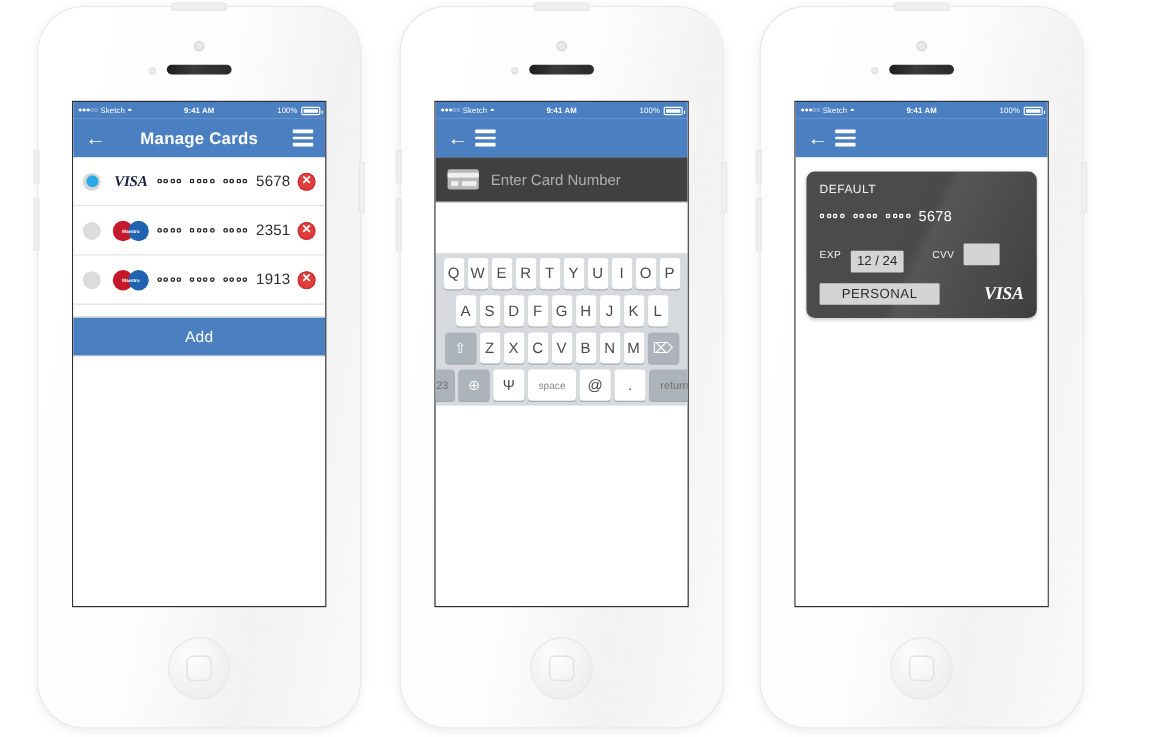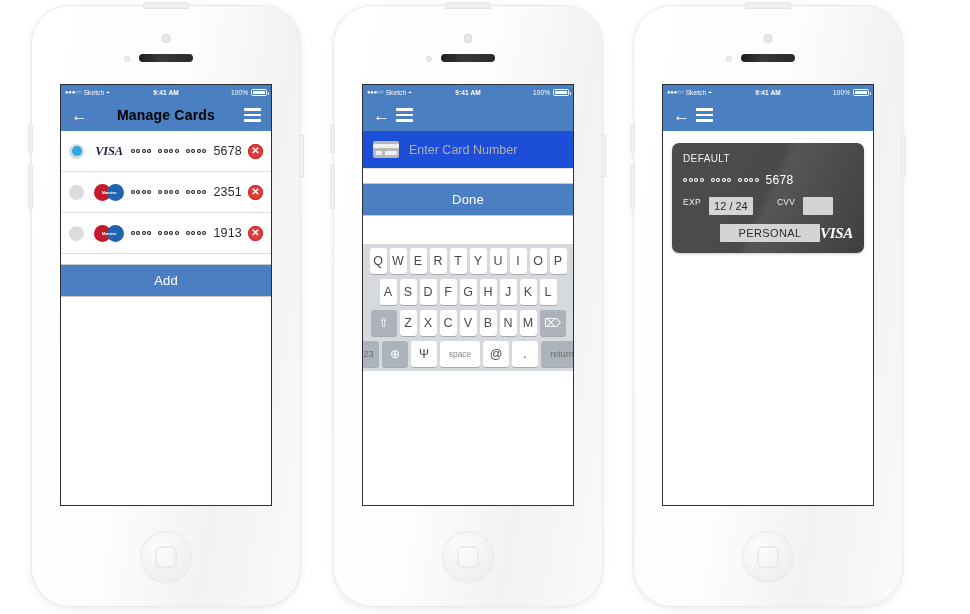--- a/index.html
+++ b/index.html
@@ -93,21 +93,21 @@
   .batt i { display:block; height:100%; background:#fff; width:100%; }
   .wifi { font-size: 7px; }
 
   
   .navbar {
     height: 32px; background: #4a7fc1;
     display: flex; align-items: center; padding: 0 10px;
     position: relative;
   }
   .nav-title {
-    flex: 1; text-align: center; color: #000000;
+    flex: 1; text-align: center; color: #ffffff;
     font-size: 14px; font-weight: bold; letter-spacing: .2px;
   }
   .nav-back { width: 20px; color: #fff; font-size: 17px; line-height: 1; cursor: pointer; }
   .nav-menu { width: 20px; display: flex; flex-direction: column; gap: 3px; align-items: flex-end; cursor: pointer; }
   .nav-menu span { display: block; width: 17px; height: 2.5px; background: #fff; border-radius: .5px; }
 
   
   .card-row {
     height: 41px; background: #fff;
     display: flex; align-items: center; padding: 0 8px;
@@ -152,21 +152,21 @@
   
   .blue-btn {
     height: 33px; background: #4a7fc1; color: #fff;
     display: flex; align-items: center; justify-content: center;
     font-size: 13px; cursor: pointer; letter-spacing: .2px;
     border-top: 1px solid #c9c9c9; border-bottom: 1px solid #c9c9c9;
   }
 
   
   .input-row {
-    height: 38px; background: #1d4ed8; display: flex; align-items: center;
+    height: 38px; background: #404040; display: flex; align-items: center;
     padding: 0 10px; gap: 10px; border-bottom: 1.5px solid #e2e2e2;
   }
   .cardicon {
     width: 26px; height: 17px; border-radius: 2px; background: #b9b9b9;
     position: relative; flex: 0 0 auto;
   }
   .cardicon::before {
     content:""; position:absolute; top:3px; left:0; right:0; height:3.5px; background:#f0f0f0;
   }
   .cardicon::after {
@@ -204,29 +204,29 @@
   .pay-wrap { background: #fff; padding: 12px 9px 14px; }
   .paycard {
     background: linear-gradient(115deg,#4c4c4c 0%,#4a4a4a 48%,#565656 52%,#3f3f3f 100%);
     border-radius: 7px; padding: 10px 11px 11px; color: #fff;
     box-shadow: 0 1px 3px rgba(0,0,0,.2);
   }
   .pc-default { font-size: 10px; letter-spacing: .4px; margin-bottom: 9px; color:#f2f2f2;}
   .pc-num { display: flex; align-items: center; gap: 7px; margin-bottom: 10px; }
   .pc-num .grp i { box-shadow: inset 0 0 0 1.1px #ffffff; }
   .pc-num .l4 { font-size: 12px; letter-spacing: .3px; }
-  .pc-line { display: flex; align-items: flex-start; gap: 8px; margin-bottom: 9px; }
+  .pc-line { display: flex; align-items: center; gap: 8px; margin-bottom: 9px; }
   .pc-lab { font-size: 8.5px; letter-spacing: .3px; color:#efefef; }
   .pc-field {
     background: #d4d4d4; color: #2b2b2b; font-size: 11px;
     padding: 3px 0; text-align: center; border-radius: 1px;
   }
-  .pc-field.exp { width: 44px; }
+  .pc-field.exp { width: 44px; margin-top: 12px; }
   .pc-field.cvv { width: 30px; height: 18px; }
-  .pc-bottom { display: flex; align-items: center; justify-content: flex-end; }
+  .pc-bottom { display: flex; align-items: center; justify-content: space-between; }
   .pc-field.personal { width: 100px; font-size: 11px; letter-spacing: .4px; }
   .pc-visa {
     font-family: "Liberation Serif", serif; font-weight: bold; font-style: italic;
     font-size: 15px; color: #fff; letter-spacing: -.3px;
   }
 </style>
 </head>
 <body>
 
 <div class="stage">
@@ -406,21 +406,20 @@
             <span></span>
           </div>
       </div>
 
       <div class="input-row">
         <span class="cardicon"></span>
         <span class="ph">Enter Card Number</span>
       </div>
 
       <div class="spacer-white"></div>
-      <div class="blue-btn">Done</div>
 
 
       <div style="height:28px;background:#fff;"></div>
 
       <div class="kb">
         <div class="kb-row">
           <span class="key">Q</span>
           <span class="key">W</span>
           <span class="key">E</span>
           <span class="key">R</span>

